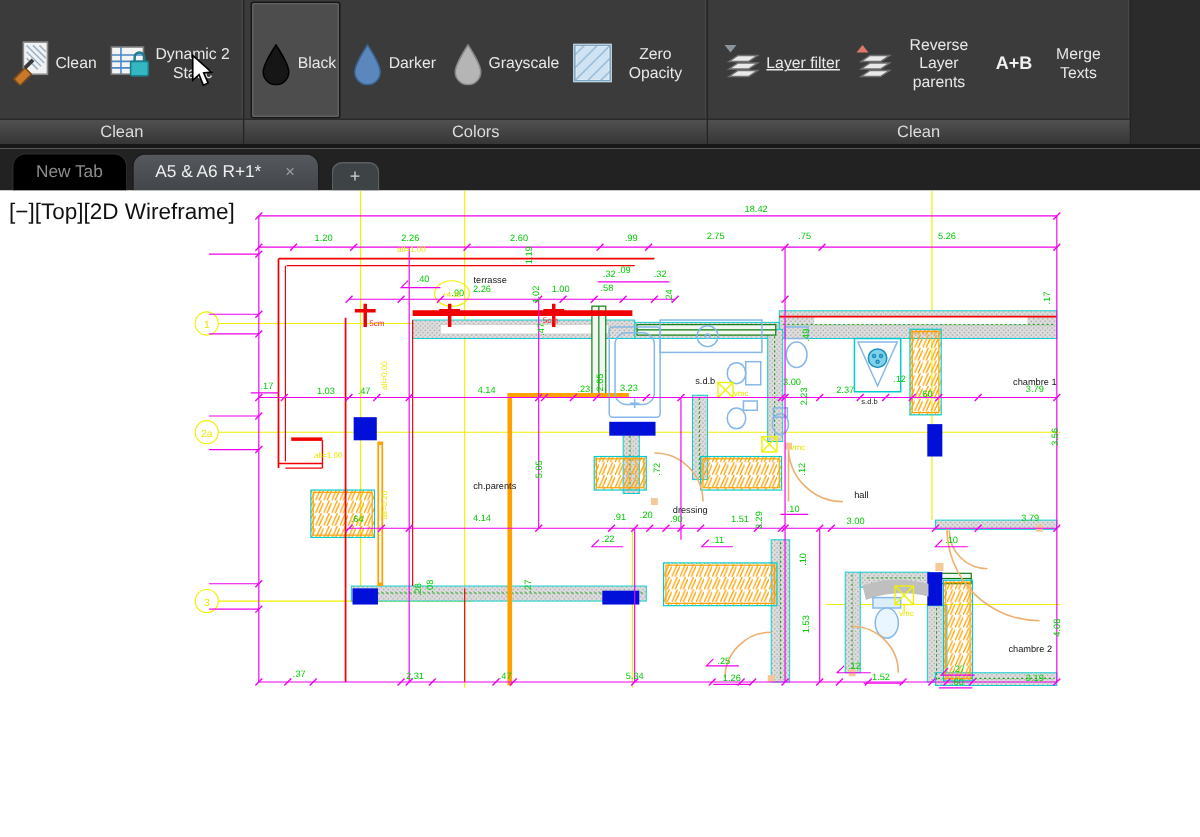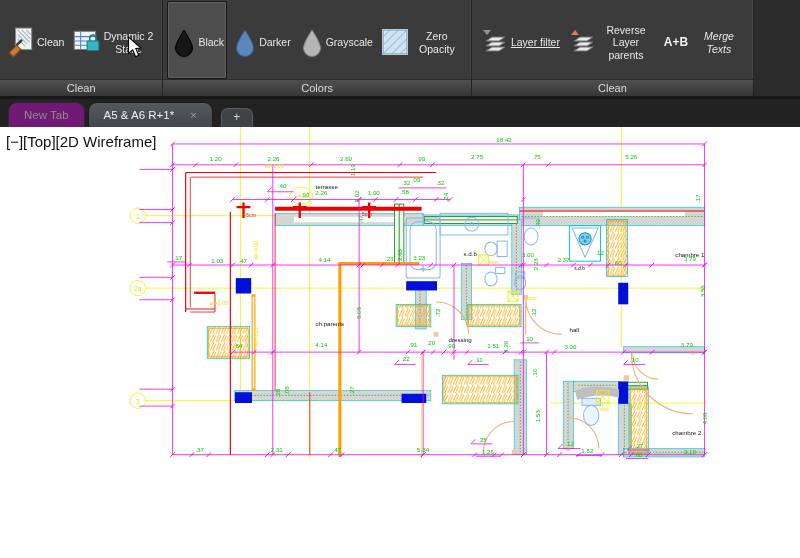--- a/index.html
+++ b/index.html
@@ -17,21 +17,21 @@
   .btn.hov{background:#4d4d4d;border-color:#181818;box-shadow:inset 0 0 0 1px #616161;}
   .glabel{height:16px;background:linear-gradient(#505050,#363636);border-top:1px solid #2a2a2a;
           color:#dcdcdc;font-size:11px;text-align:center;line-height:16px;}
   .ribbon-fill{flex:1;background:#2b2b2b;}
   .ribbon-edge{position:absolute;top:96px;left:0;width:800px;height:3px;background:#171717;}
 
   
   .tabbar{position:absolute;top:99px;left:0;width:800px;height:28px;background:#222222;
           display:flex;align-items:flex-end;padding-left:8px;box-sizing:border-box;}
   .tab{height:24px;display:flex;align-items:center;padding:0 15px;border-radius:9px 9px 0 0;
-       font-size:11.5px;background:#701a75;color:#8d8d8d;margin-right:3px;
+       font-size:11.5px;background:#000000;color:#8d8d8d;margin-right:3px;
        border:1px solid #2a2a2a;border-bottom:none;}
   .tab.active{background:linear-gradient(#55595d,#43474b);color:#efefef;border-color:#1c1c1c;}
   .tab .close{margin-left:16px;font-size:11px;color:#9f9f9f;}
   .addtab{height:18px;width:30px;border-radius:7px 7px 0 0;background:#3e4346;border:1px solid #5a5f62;
           border-bottom:none;color:#cfd4d6;font-size:12px;text-align:center;line-height:16px;margin-left:5px;}
 
   
   .canvas{position:absolute;top:127px;left:0;width:800px;height:431px;background:#ffffff;}
   .vplabel{position:absolute;top:6px;left:6px;font-size:15px;color:#111;}
   #plan{position:absolute;top:0;left:0;}
@@ -136,21 +136,21 @@
               </svg>
             </span>
             <div class="lbl" style="max-width: 54px;">Reverse Layer parents</div>
           </div>
           <div class="btn">
             <span class="icw">
               <svg width="32" height="30" viewBox="0 0 32 30">
                 <text x="16" y="19" text-anchor="middle" font-size="12" font-weight="bold" fill="#f0f0f0" font-family="Liberation Sans,sans-serif">A+B</text>
               </svg>
             </span>
-            <div class="lbl" style="max-width: 54px; font-style: italic;">Merge Texts</div>
+            <div class="lbl" style="max-width: 54px;">Merge Texts</div>
           </div>
         </div>
         <div class="glabel">Clean</div>
       </div>
       <div class="ribbon-fill"></div>
     </div>
 </div>
 <div class="ribbon-edge"></div>
 
 <div class="tabbar" id="tabbar">

